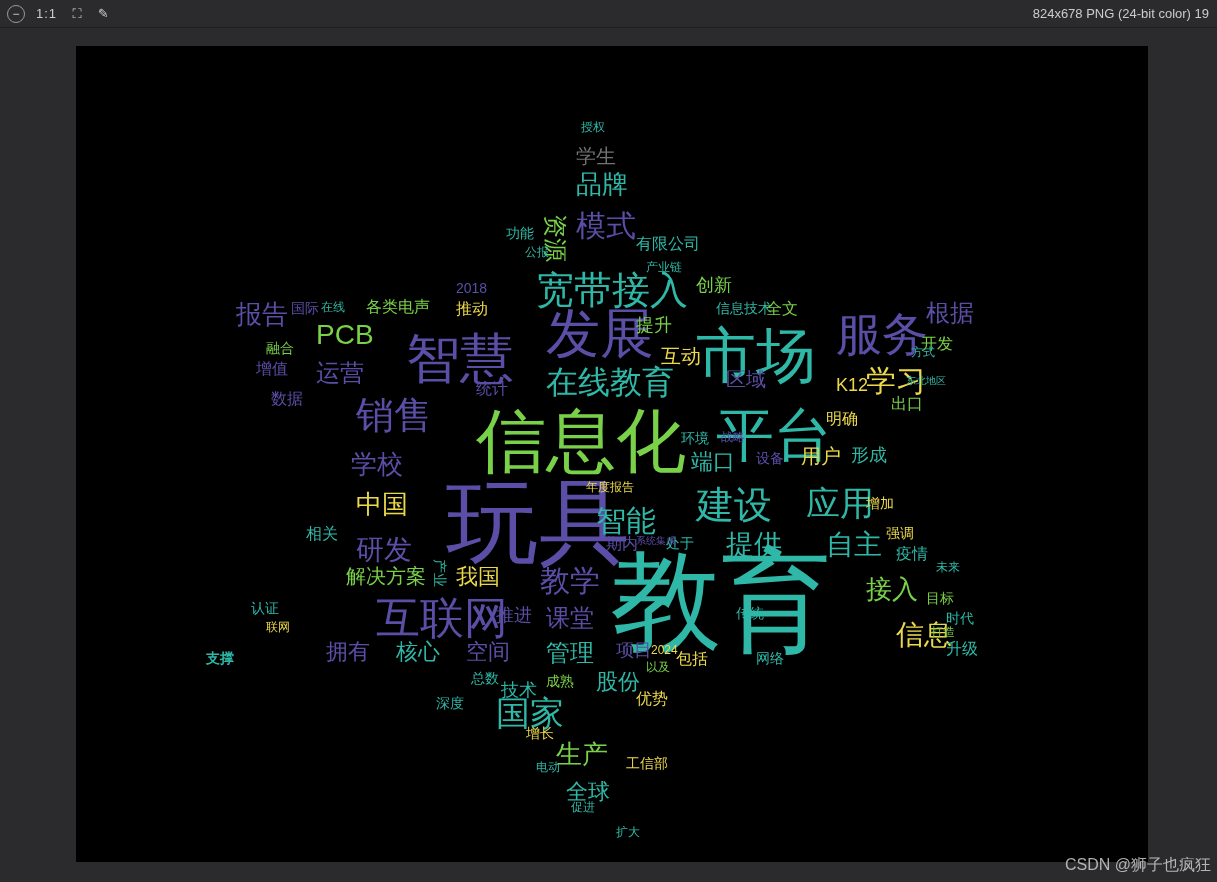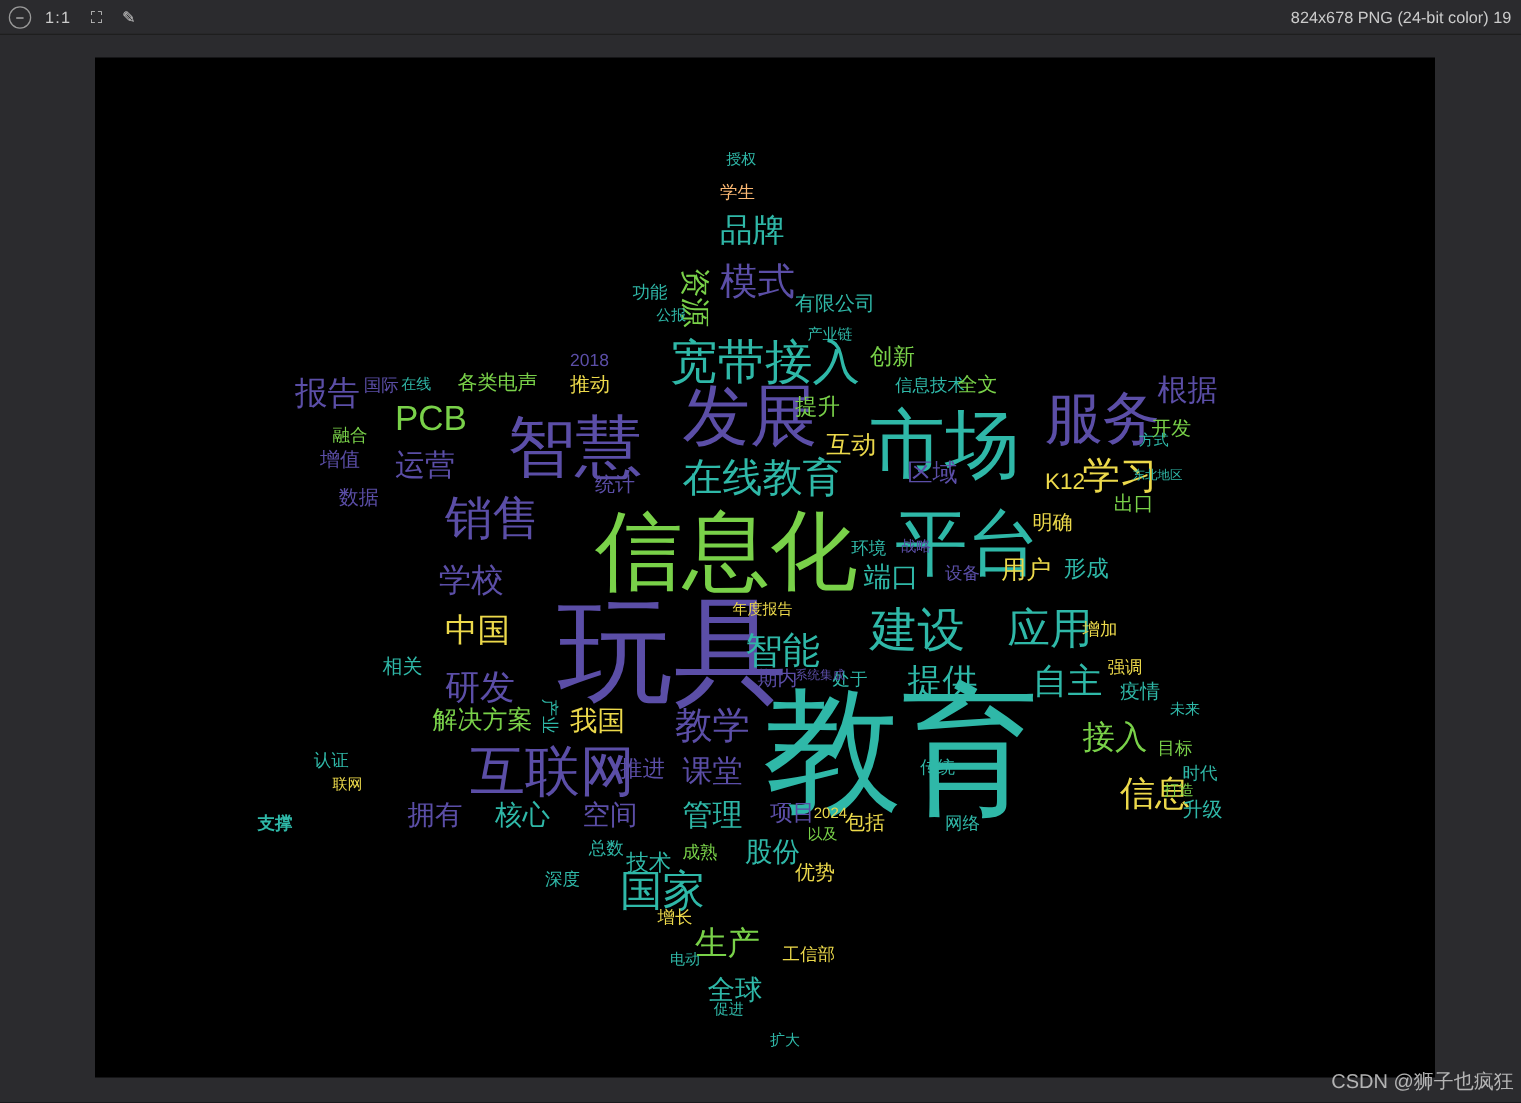--- a/index.html
+++ b/index.html
@@ -121,21 +121,21 @@
         <span class="word" style="left: 470px; top: 595px; font-size: 24px; color: rgb(47, 184, 168);">管理</span>
         <span class="word" style="left: 320px; top: 595px; font-size: 22px; color: rgb(47, 184, 168);">核心</span>
         <span class="word" style="left: 390px; top: 595px; font-size: 22px; color: rgb(91, 78, 167);">空间</span>
         <span class="word" style="left: 250px; top: 595px; font-size: 22px; color: rgb(91, 78, 167);">拥有</span>
         <span class="word" style="left: 160px; top: 255px; font-size: 26px; color: rgb(91, 78, 167);">报告</span>
         <span class="word" style="left: 240px; top: 275px; font-size: 28px; color: rgb(121, 209, 73);">PCB</span>
         <span class="word" style="left: 240px; top: 315px; font-size: 24px; color: rgb(91, 78, 167);">运营</span>
         <span class="word" style="left: 850px; top: 255px; font-size: 24px; color: rgb(91, 78, 167);">根据</span>
         <span class="word" style="left: 500px; top: 165px; font-size: 30px; color: rgb(91, 78, 167);">模式</span>
         <span class="word" style="left: 500px; top: 125px; font-size: 26px; color: rgb(47, 184, 168);">品牌</span>
-        <span class="word" style="left: 500px; top: 100px; font-size: 14px; color: #fdba74;">学生</span>
+        <span class="word" style="left: 500px; top: 100px; font-size: 20px; color: #737373;">学生</span>
         <span class="word" style="left: 620px; top: 230px; font-size: 18px; color: rgb(121, 209, 73);">创新</span>
         <span class="word" style="left: 560px; top: 270px; font-size: 18px; color: rgb(121, 209, 73);">提升</span>
         <span class="word" style="left: 585px; top: 300px; font-size: 20px; color: rgb(236, 217, 75);">互动</span>
         <span class="word" style="left: 760px; top: 330px; font-size: 18px; color: rgb(236, 217, 75);">K12</span>
         <span class="word" style="left: 650px; top: 325px; font-size: 20px; color: rgb(91, 78, 167); font-family: Liberation Mono, monospace;">区域</span>
         <span class="word" style="left: 455px; top: 180px; font-size: 24px; color: rgb(121, 209, 73); transform: rotate(90deg);">资源</span>
         <span class="word" style="left: 180px; top: 315px; font-size: 16px; color: rgb(91, 78, 167);">增值</span>
         <span class="word" style="left: 195px; top: 345px; font-size: 16px; color: rgb(91, 78, 167);">数据</span>
         <span class="word" style="left: 190px; top: 295px; font-size: 14px; color: rgb(121, 209, 73);">融合</span>
         <span class="word" style="left: 215px; top: 255px; font-size: 14px; color: rgb(91, 78, 167);">国际</span>

